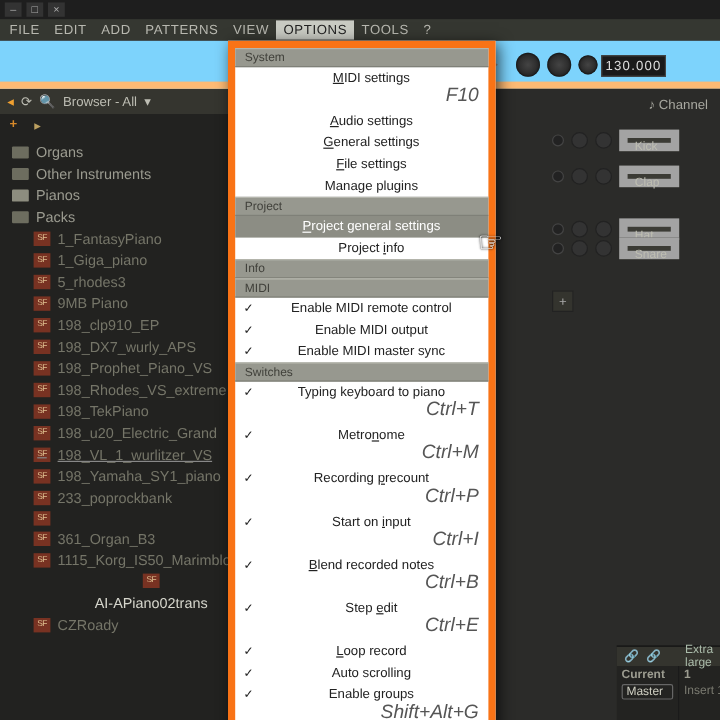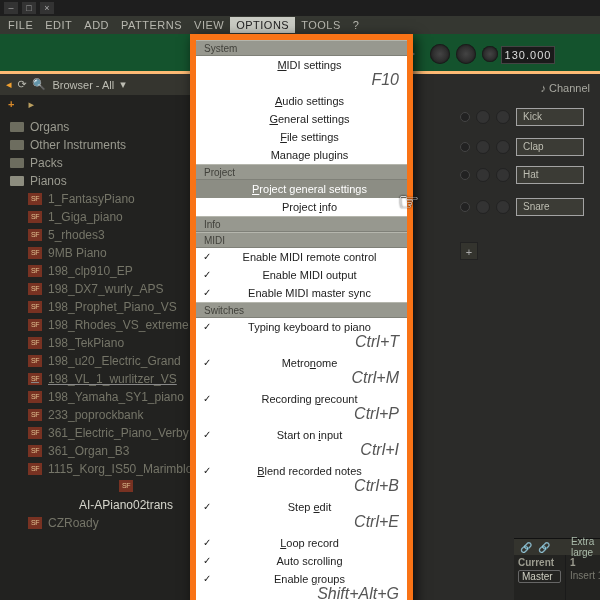--- a/index.html
+++ b/index.html
@@ -2,21 +2,21 @@
 <html><head>
 <meta charset="utf-8">
 <style>
   * { margin:0; padding:0; box-sizing:border-box; font-family: Tahoma, Verdana, sans-serif; }
   body { background:#2a2a2a; width:600px; height:600px; overflow:hidden; color:#888; font-size:11px; position:relative; }
   .titlebar { height:16px; background:#1e1e1e; display:flex; align-items:center; gap:4px; padding:0 4px; }
   .tb-btn { width:14px; height:12px; background:#333; display:flex; align-items:center; justify-content:center; font-size:9px; color:#aaa; }
   .menubar { height:18px; background:#353731; display:flex; align-items:center; padding:0 2px; }
   .menu-item { color:#b8b8b0; font-size:11px; padding:2px 6px; letter-spacing:0.5px; }
   .menu-item.open { background:#c9cbc3; color:#222; }
-  .toolbar-area { height:40px; background:#14532d; position:relative; border-bottom:3px solid #fdba74; }
+  .toolbar-area { height:40px; background:#7dd3fc; position:relative; border-bottom:6px solid #fdba74; }
   .orange-button { position:absolute; left:370px; top:4px; width:30px; height:30px; border-radius:4px; background:linear-gradient(#ffb040,#e77f1e); box-shadow:0 0 4px #b86818; }
   .play-tri { position:absolute; left:406px; top:14px; width:0; height:0; border-left:9px solid #999; border-top:6px solid transparent; border-bottom:6px solid transparent; }
   .bpm-box { position:absolute; right:45px; top:12px; width:54px; height:18px; background:#1a1a1a; border:1px solid #444; color:#ddd; text-align:center; line-height:16px; font-size:11px; letter-spacing:1px; }
   .timecode { position:absolute; left:495px; top:-16px; color:#e67a18; font-family:monospace; font-size:15px; letter-spacing:2px; }
   .knob-row { position:absolute; left:398px; top:-16px; }
   .round-btn { position:absolute; border-radius:50%; background:radial-gradient(#444,#191919); box-shadow:inset 0 0 2px #000; }
 
   
   .main { display:flex; height:calc(100% - 74px); }
   .sidebar { width:224px; background:#222220; display:flex; flex-direction:column; }
@@ -30,21 +30,21 @@
   .folder-icon { width:14px; height:10px; background:#6d6d5f; border-radius:1px; position:relative; }
   .folder-icon.open { background:#8d8d7f; }
   .sf-icon { width:14px; height:12px; background:#783222; color:#e0c090; font-size:7px; line-height:12px; text-align:center; letter-spacing:-0.5px;}
   .tree-row span.label { color:#9b9b90; font-size:12px; }
   .tree-row.dim span.label { color:#757568; }
   .tree-row.hl span.label { color:#d6d6cc; }
 
   .right { flex:1; position:relative; background:#2b2b29; }
   .channel-label { position:absolute; right:10px; top:8px; color:#a8a8a0; font-size:11px; }
   .ch-row { position:absolute; left:236px; display:flex; align-items:center; gap:6px; }
-  .ch-btn { width:68px; height:18px; background:#3b3b35; border:1px solid #a3a3a3; color:#bebeb2; font-size:10px; text-align:left; padding:0 6px; line-height:16px; }
+  .ch-btn { width:50px; height:18px; background:#3b3b35; border:7px solid #a3a3a3; color:#bebeb2; font-size:10px; text-align:left; padding:0 6px; line-height:16px; }
   .dim-knob { width:14px; height:14px; border-radius:50%; background:#333; border:1px solid #222;}
   .dotcell { width:10px; height:10px; border-radius:50%; background:#222; border:1px solid #444; }
 
   
   .mixer { position:absolute; left:290px; bottom:0; right:0; height:62px; background:#232321; border-top:1px solid #111; }
   .mixer-top { height:16px; background:#34342e; display:flex; align-items:center; padding:0 6px; gap:6px; color:#aba; font-size:10px; }
   .mixer-body { display:flex; height:46px; }
   .mix-slot { flex:0 0 52px; border-right:1px solid #1a1a1a; padding:2px 4px; font-size:10px; color:#7a7a70; }
   .mix-slot .hdr { color:#9c9c90; margin-bottom:2px;font-weight:bold; }
   .master-lbl { color:#cfcfc2; border:1px solid #666; padding:0 3px; border-radius:2px;}
@@ -118,27 +118,27 @@
     <div class="tree" id="tree">
         <div class="tree-row">
           <span class="folder-icon"></span>
           <span class="label">Organs</span>
         </div>
         <div class="tree-row">
           <span class="folder-icon"></span>
           <span class="label">Other Instruments</span>
         </div>
         <div class="tree-row">
+          <span class="folder-icon open"></span>
+          <span class="label">Pianos</span>
+        </div>
+        <div class="tree-row">
           <span class="folder-icon"></span>
           <span class="label">Packs</span>
         </div>
-        <div class="tree-row">
-          <span class="folder-icon open"></span>
-          <span class="label">Pianos</span>
-        </div>
         <div class="tree-row dim" style="padding-left: 18px;">
           <span class="sf-icon">SF</span>
           <span class="label">1_FantasyPiano</span>
         </div>
         <div class="tree-row dim" style="padding-left: 18px;">
           <span class="sf-icon">SF</span>
           <span class="label">1_Giga_piano</span>
         </div>
         <div class="tree-row dim" style="padding-left: 18px;">
           <span class="sf-icon">SF</span>
@@ -179,21 +179,20 @@
         <div class="tree-row dim" style="padding-left: 18px;">
           <span class="sf-icon">SF</span>
           <span class="label">198_Yamaha_SY1_piano</span>
         </div>
         <div class="tree-row dim" style="padding-left: 18px;">
           <span class="sf-icon">SF</span>
           <span class="label">233_poprockbank</span>
         </div>
         <div class="tree-row dim" style="padding-left: 18px;">
           <span class="sf-icon">SF</span>
-          <span class="label">361_Electric_Piano_Verby</span>
         </div>
         <div class="tree-row dim" style="padding-left: 18px;">
           <span class="sf-icon">SF</span>
           <span class="label">361_Organ_B3</span>
         </div>
         <div class="tree-row dim" style="padding-left: 18px;">
           <span class="sf-icon">SF</span>
           <span class="label">1115_Korg_IS50_Marimbloyd</span>
         </div>
         <div class="tree-row dim hl" style="padding-left: 18px; flex-direction: column;">
@@ -215,21 +214,21 @@
           <span class="dim-knob"></span>
           <span class="dim-knob"></span>
           <div class="ch-btn">Kick</div>
         </div>
         <div class="ch-row" style="top: 64px;">
           <span class="dotcell"></span>
           <span class="dim-knob"></span>
           <span class="dim-knob"></span>
           <div class="ch-btn">Clap</div>
         </div>
-        <div class="ch-row" style="top: 92px;">
+        <div class="ch-row" style="top: 108px;">
           <span class="dotcell"></span>
           <span class="dim-knob"></span>
           <span class="dim-knob"></span>
           <div class="ch-btn">Hat</div>
         </div>
         <div class="ch-row" style="top: 124px;">
           <span class="dotcell"></span>
           <span class="dim-knob"></span>
           <span class="dim-knob"></span>
           <div class="ch-btn">Snare</div>

